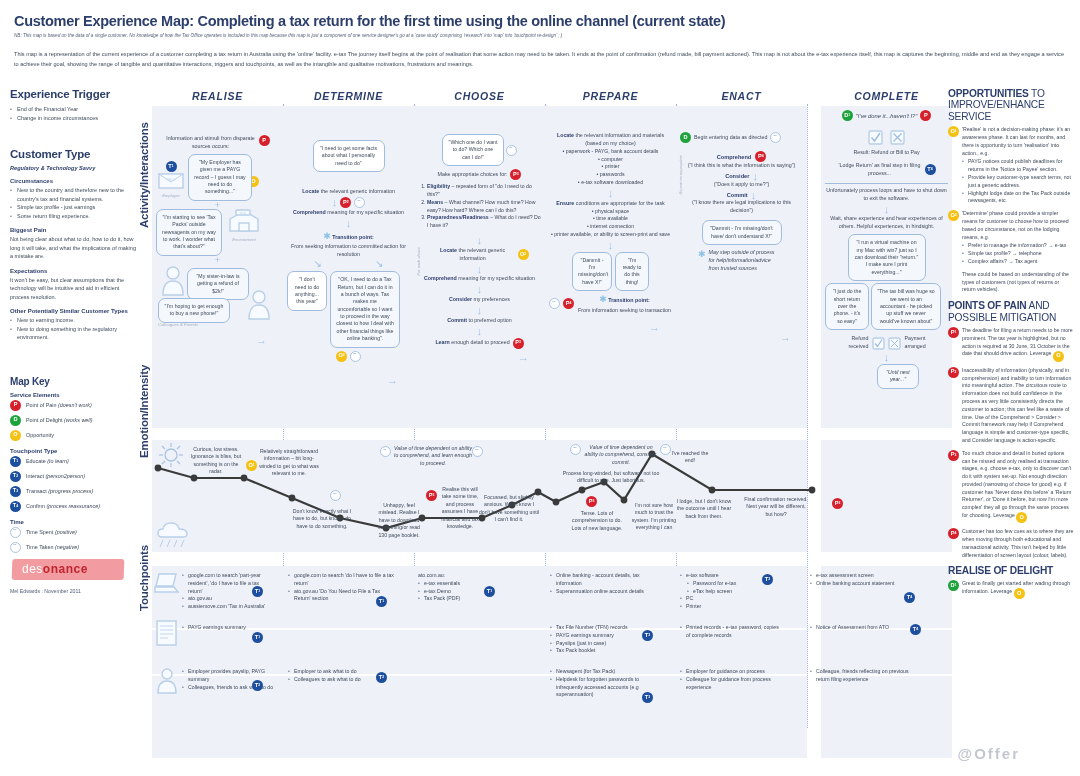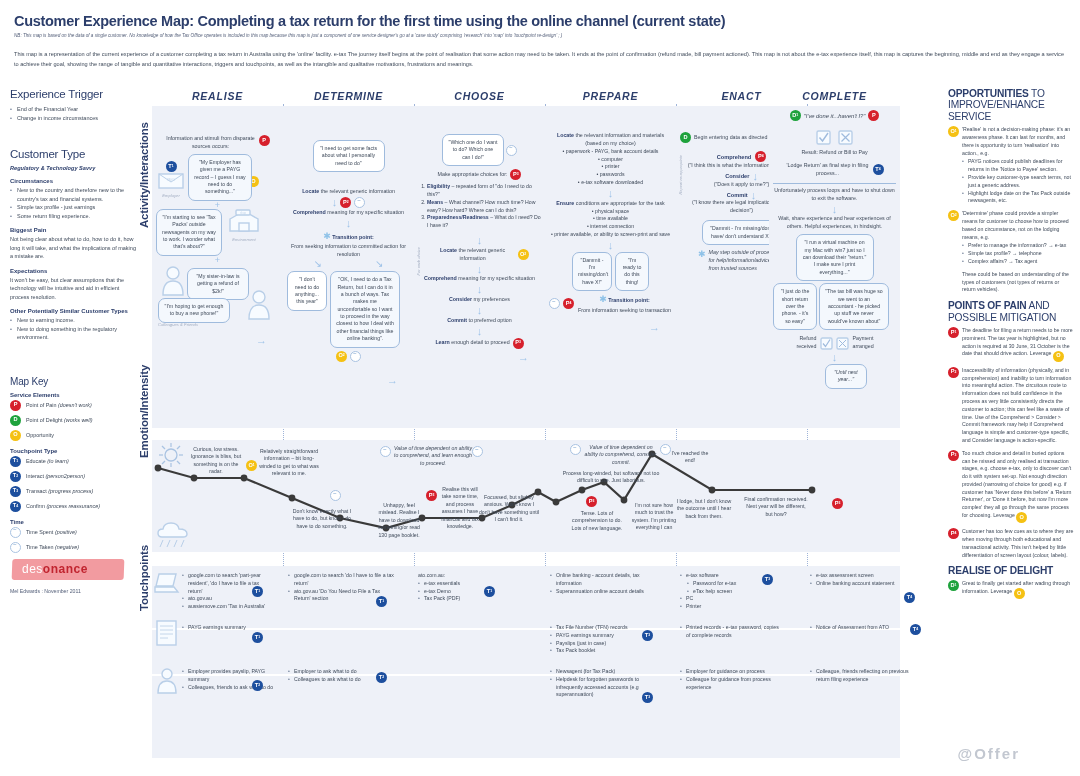--- a/index.html
+++ b/index.html
@@ -80,21 +80,21 @@
     border: 1px solid #a9c3e2; display: inline-block; flex: none;
     position: relative; background: #fff;
   }
   .clock::after { content: "~"; position: absolute; left: 2px; top: -1.5px; font-size: 6px; color: #7fa5cf; }
 
   
   .arr { text-align: center; color: #9ec2e8; font-size: 11px; line-height: 0.8; margin: 2px 0; }
   .star { color: #8fc2e8; font-size: 9px; }
 
   
-  .sb-h { font-size: 11.5px; font-weight: normal; color: #2c3e6b; margin-bottom: 5px; letter-spacing: -0.2px; }
+  .sb-h { font-size: 11.5px; font-weight: bold; color: #2c3e6b; margin-bottom: 5px; letter-spacing: -0.2px; }
   .sb-sub { font-size: 5.6px; font-weight: bold; font-style: italic; color: #2c3e6b; margin-bottom: 6px; }
   .sb-h3 { font-size: 6px; font-weight: bold; color: #2c3e6b; margin-top: 7px; margin-bottom: 2px; }
   .sb-p { font-size: 5.5px; line-height: 1.55; color: #3f4a5a; }
   .sb-ul { list-style: none; }
   .sb-ul li { font-size: 5.5px; line-height: 1.55; color: #3f4a5a; padding-left: 7px; position: relative; }
   .sb-ul li::before { content: "\2022"; position: absolute; left: 0; color: #6b7a94; }
 
   .key-row { display: flex; align-items: center; gap: 5px; margin-bottom: 4px; }
   .key-row .lbl { font-size: 5.4px; color: #3f4a5a; }
   .key-row .lbl i { font-style: italic; }
@@ -480,21 +480,21 @@
           <div class="bub" style="width:80px;margin:5px auto 0">"Dammit - I'm missing/don't have/ don't understand X!"</div>
           <div style="display:flex;gap:3px;margin-top:4px;padding-left:18px;align-items:flex-start">
             <span class="star">✱</span>
             <div class="body-txt" style="font-style:italic;width:72px">May step outside of process for help/information/advice from trusted sources</div>
           </div>
           <div style="text-align:right;padding-right:12px;color:#9ec2e8;font-size:11px;line-height:0.8;margin-top:60px">→</div>
         </div>
         <div class="coldiv" style="left:131px"></div>
       </div>
 
-      <div class="col" style="left:617px">
+      <div class="col" style="left:669px">
         <div class="act-bg"></div>
         <div class="emo-bg"></div>
         <div class="tp-bg"></div>
         <div class="tp-row-sep" style="top:540px"></div>
         <div class="tp-row-sep" style="top:586px"></div>
         <div class="colhdr">COMPLETE</div>
 
         <div class="act-inner" style="top:22px">
           <div style="display:flex;align-items:center;gap:3px;justify-content:center">
             <span class="mk d">D<sup>1</sup></span>

